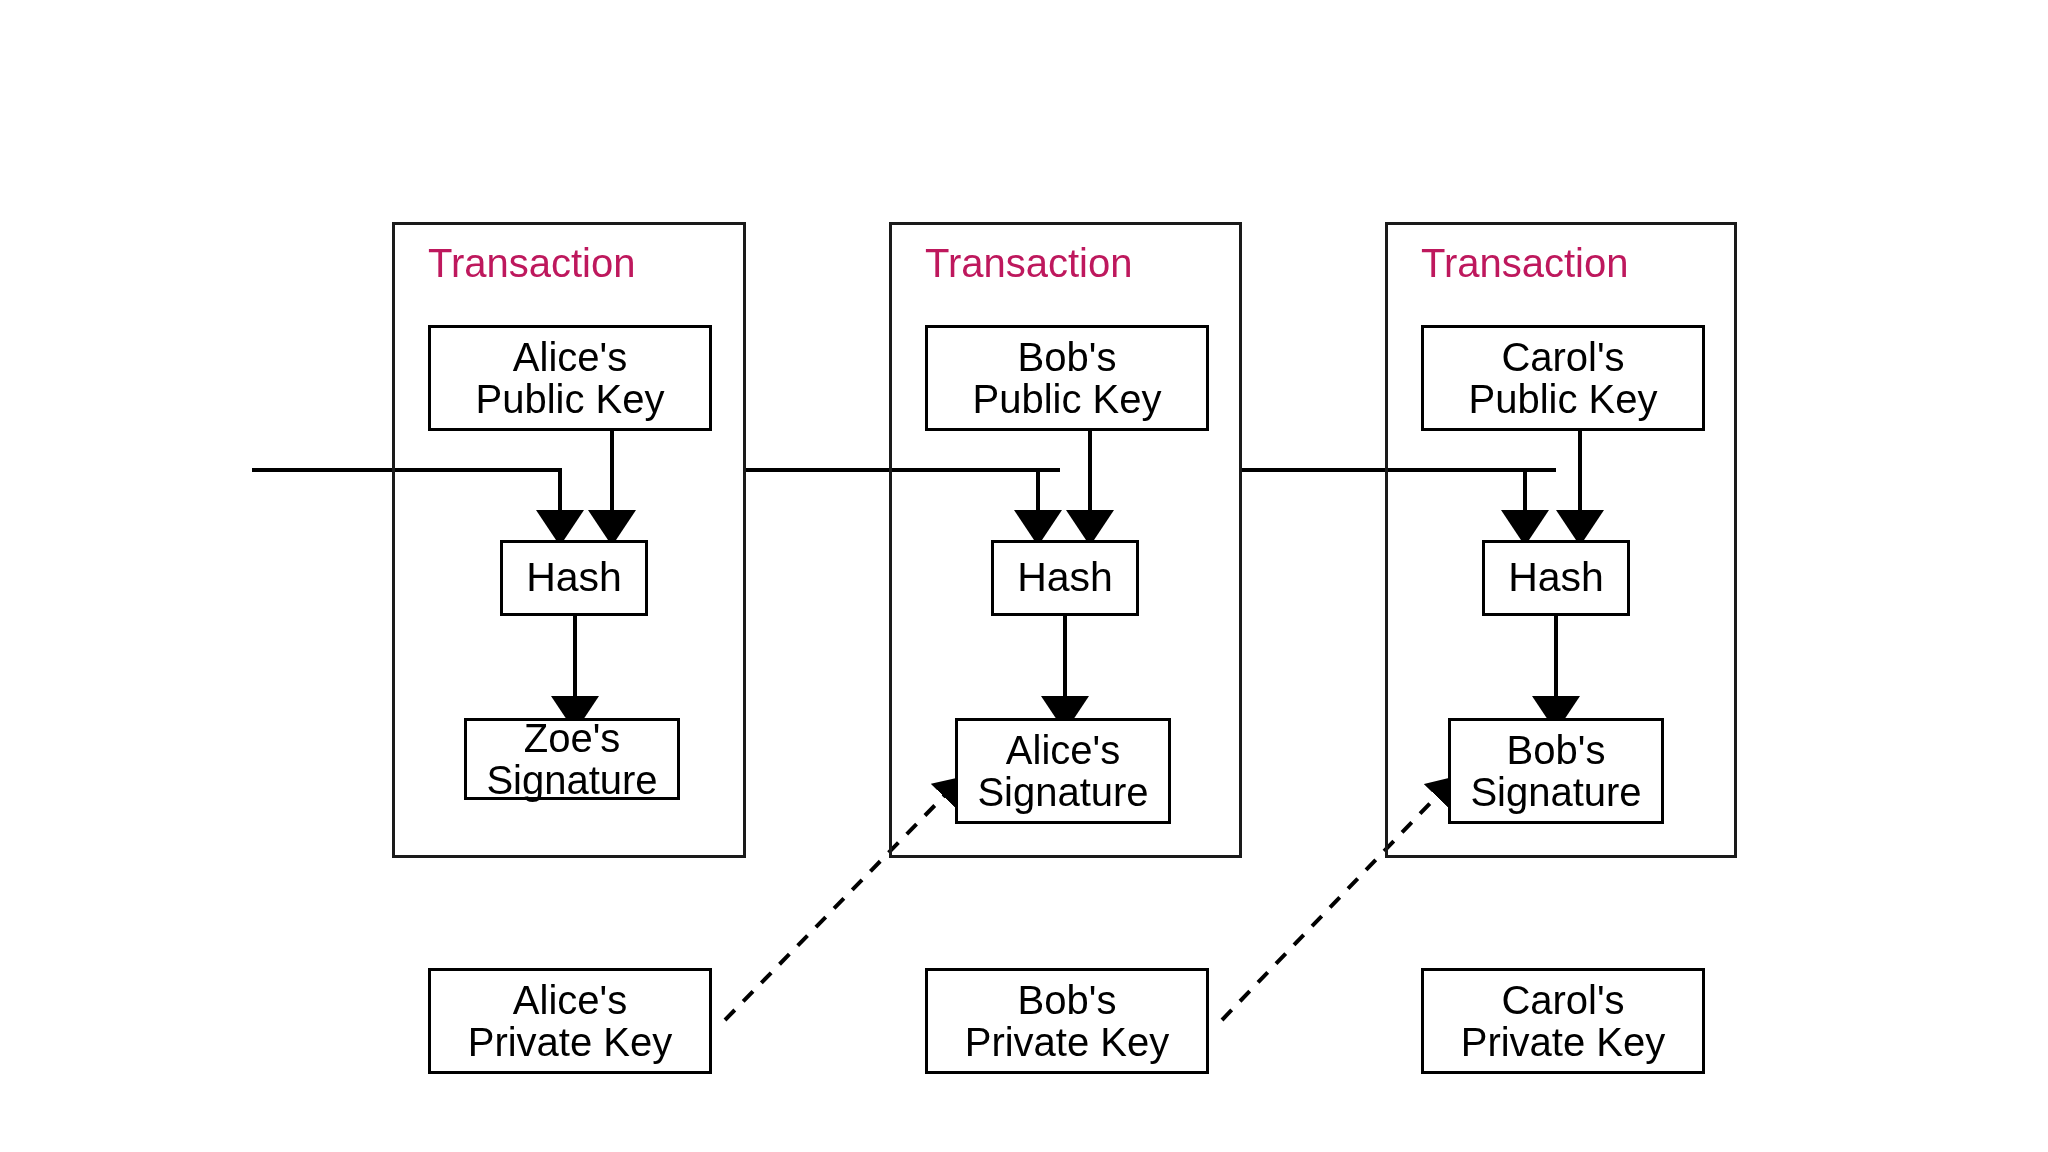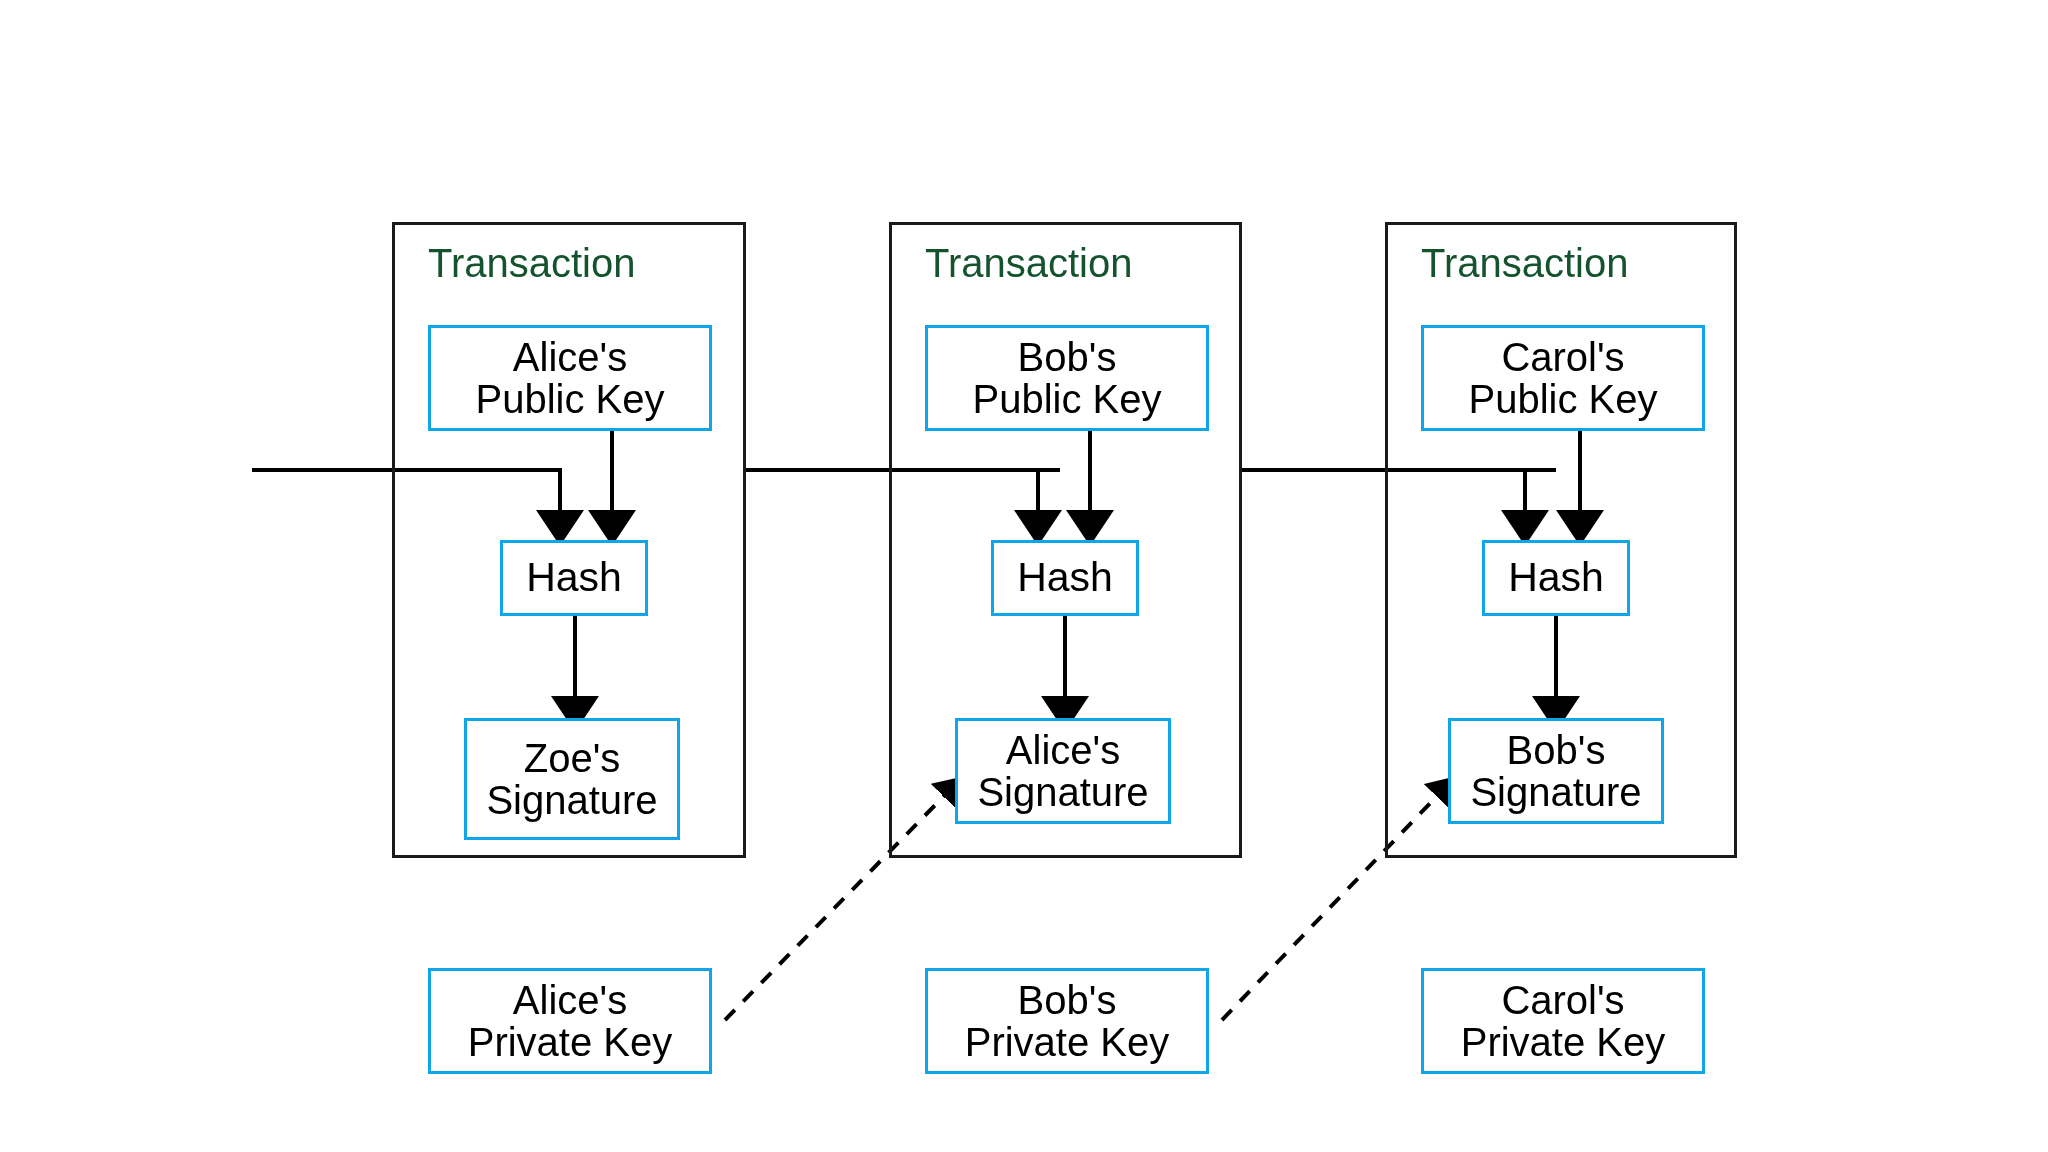--- a/index.html
+++ b/index.html
@@ -42,25 +42,25 @@
     position: absolute;
     border: 3px solid #1a1a1a;
     background: transparent;
     box-sizing: border-box;
   }
   .tx-label {
     position: absolute;
     font-size: 40px;
     line-height: 1.0;
     white-space: nowrap;
-    color: #14532d;
+    color: #be185d;
   }
   .node {
     position: absolute;
-    border: 3px solid #0ea5e9;
+    border: 3px solid #000000;
     background: #ffffff;
     box-sizing: border-box;
     display: flex;
     align-items: center;
     justify-content: center;
     text-align: center;
     font-size: 40px;
     line-height: 1.06;
     color: #000000;
   }
@@ -140,21 +140,21 @@
     <div>
       <span>Alice's</span>
       <span>Public Key</span>
     </div>
   </div>
 
   <div class="node hash-node" style="left:500px; top:540px; width:148px; height:76px;">
     <span>Hash</span>
   </div>
 
-  <div class="node sig-node" style="left:464px; top:718px; width:216px; height:122px;">
+  <div class="node sig-node" style="left:464px; top:718px; width:216px; height:82px;">
     <div>
       <span>Zoe's</span>
       <span>Signature</span>
     </div>
   </div>
 
   <div class="tx-box" style="left:889px; top:222px; width:353px; height:636px;"></div>
   <div class="tx-label" style="left:925px; top:243px;">Transaction</div>
 
   <div class="node pk-node" style="left:925px; top:325px; width:284px; height:106px;">

